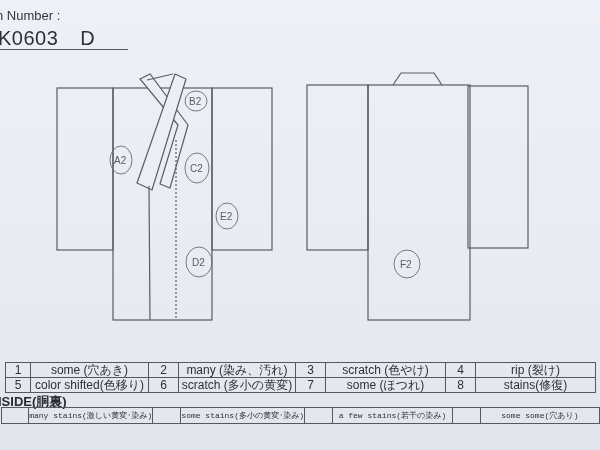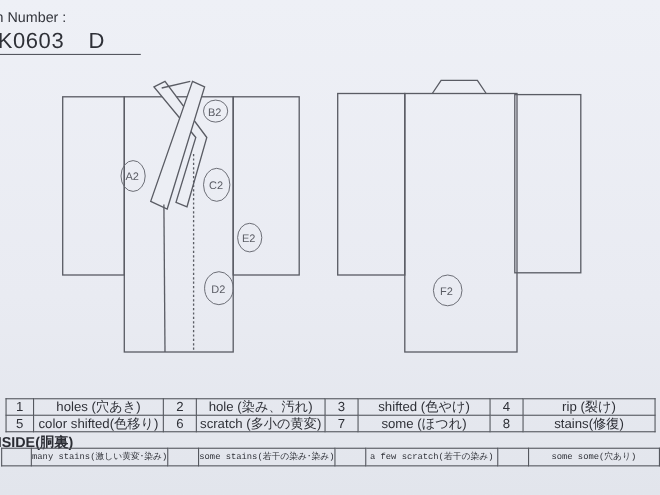--- a/index.html
+++ b/index.html
@@ -73,25 +73,25 @@
   <g stroke="#6a6c74" stroke-width="0.9" fill="none" font-family="Liberation Sans, sans-serif" font-size="10">
     <ellipse cx="407" cy="264" rx="13" ry="14"></ellipse>
     <text x="400" y="268" fill="#5a5c64" stroke="none">F2</text>
   </g>
 </svg>
 
 <table id="legend1" class="legend">
   <tbody>
       <tr>
     <td style="width:24px">1</td>
-    <td style="width:117px">holes (穴あき)</td>
+    <td style="width:117px">some (穴あき)</td>
     <td style="width:29px">2</td>
-    <td style="width:116px">hole (染み、汚れ)</td>
+    <td style="width:116px">many (染み、汚れ)</td>
     <td style="width:29px">3</td>
-    <td style="width:119px">shifted (色やけ)</td>
+    <td style="width:119px">scratch (色やけ)</td>
     <td style="width:29px">4</td>
     <td style="width:119px">rip (裂け)</td>
   </tr>
   <tr>
     <td>5</td>
     <td>color shifted(色移り)</td>
     <td>6</td>
     <td>scratch (多小の黄変)</td>
     <td>7</td>
     <td>some (ほつれ)</td>
@@ -102,20 +102,20 @@
   </table>
 
 <div id="inside-title" class="abs">ISIDE(胴裏)</div>
 
 <table id="legend2" class="legend">
   <tbody>
       <tr>
     <td style="width:28px"></td>
     <td style="width:117px">many stains(激しい黄変･染み)</td>
     <td style="width:29px"></td>
-    <td style="width:116px">some stains(若干の染み･染み)</td>
+    <td style="width:116px">some stains(多小の黄変･染み)</td>
     <td style="width:29px"></td>
-    <td style="width:119px">a few scratch(若干の染み)</td>
+    <td style="width:119px">a few stains(若干の染み)</td>
     <td style="width:29px"></td>
     <td style="width:121px">some some(穴あり)</td>
   </tr>
 </tbody>
   </table>
 
 </body></html>

